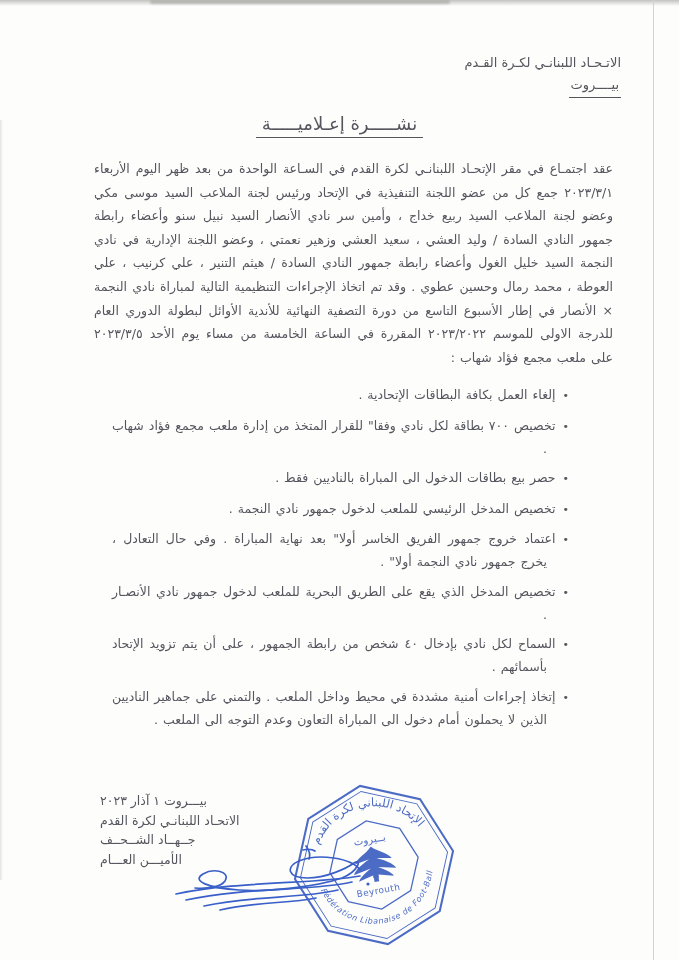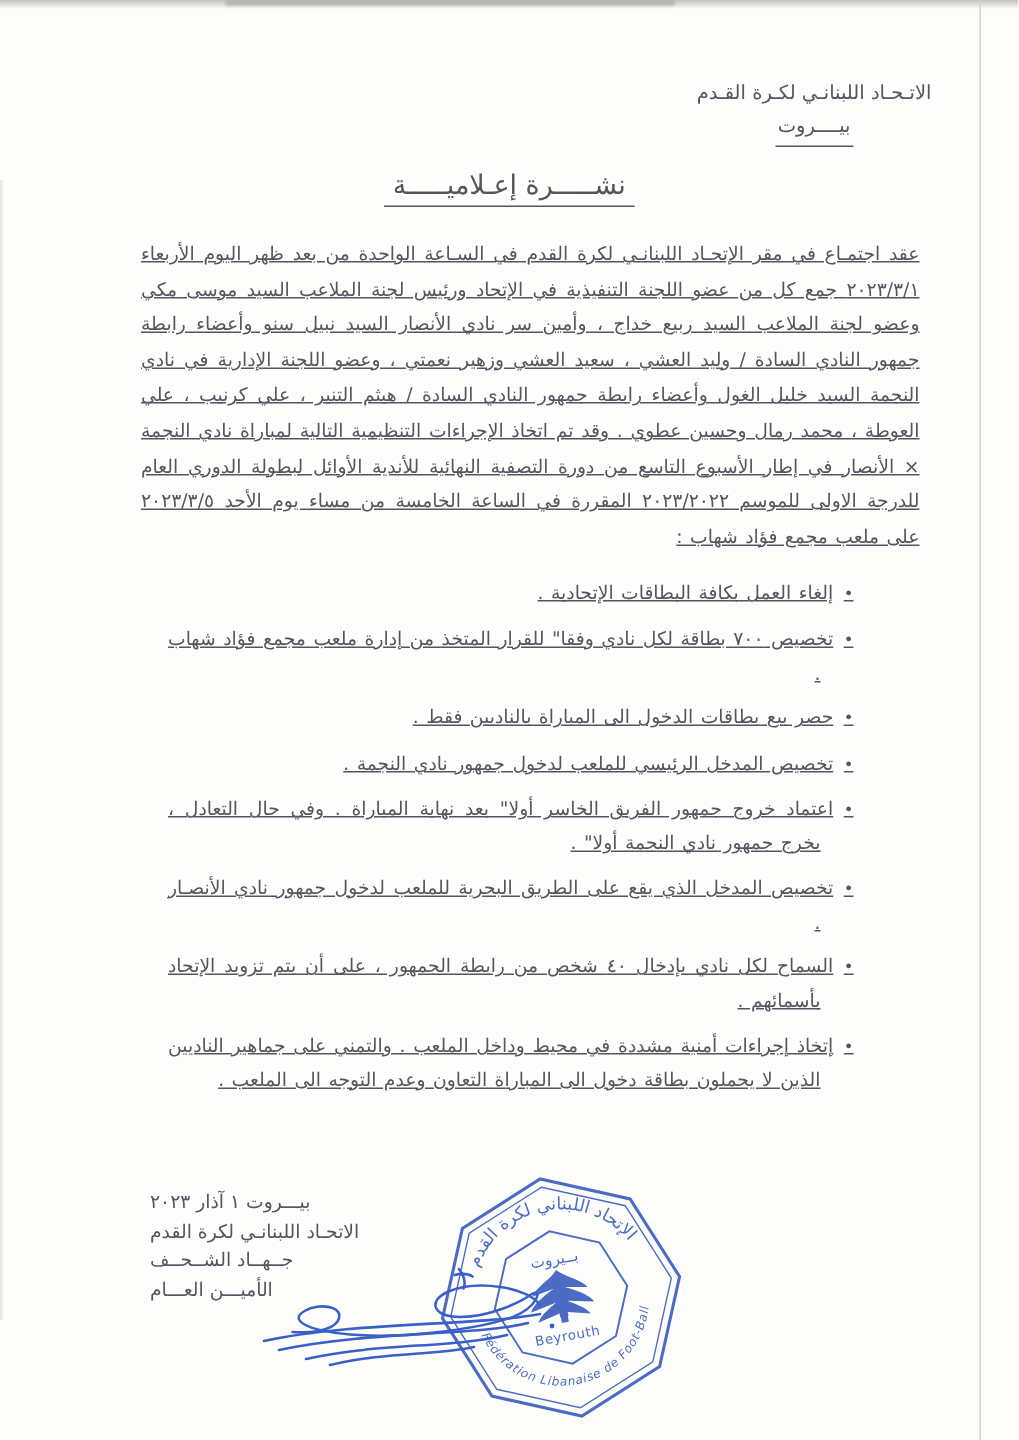--- a/index.html
+++ b/index.html
@@ -18,39 +18,38 @@
     background:linear-gradient(to bottom,#c2c2bf,rgba(220,220,216,0));}
   .scan-top-dark{position:absolute;top:0;left:150px;width:300px;height:4px;
     background:#9c9c98;opacity:.55;border-radius:2px;filter:blur(1px);}
   .scan-right{position:absolute;top:0;bottom:0;left:653px;width:1px;background:#d3d3cf;}
   .scan-left{position:absolute;top:120px;bottom:80px;left:0;width:3px;
     background:linear-gradient(to right,#e3e3df,rgba(230,230,226,0));}
 
   
   .letterhead{
     position:absolute;top:52px;right:58px;
-    direction:rtl;text-align:center;
+    direction:rtl;
     font-size:13px;line-height:22px;letter-spacing:.2px;
   }
   .letterhead .city{display:inline-block;border-bottom:1.3px solid #55555e;padding:0 2px 1px;}
 
   
   .bulletin-title{
     position:absolute;top:113px;left:0;right:0;text-align:center;direction:rtl;
   }
   .bulletin-title span{
     display:inline-block;font-size:18px;letter-spacing:.5px;
     border-bottom:1.6px solid #55555e;padding:0 6px 3px;
   }
 
   
   .content{
     position:absolute;top:157px;right:66px;left:94px;
     direction:rtl;
-    text-decoration:underline;
   }
   .intro{
     margin:0;font-size:12.5px;line-height:23.6px;
     text-align:justify;text-align-last:auto;word-spacing:1px;
   }
   ul.points{
     margin:15px 44px 0 18px;padding:0;list-style:none;
     font-size:12.5px;line-height:22px;word-spacing:1px;
   }
   ul.points li{
@@ -90,21 +89,21 @@
   <div class="content">
     <p class="intro">عقد اجتمـاع في مقر الإتحـاد اللبنانـي لكرة القدم في السـاعة الواحدة من بعد ظهر اليوم الأربعاء ٢٠٢٣/٣/١ جمع كل من عضو اللجنة التنفيذية في الإتحاد ورئيس لجنة الملاعب السيد موسى مكي وعضو لجنة الملاعب السيد ربيع خداج ، وأمين سر نادي الأنصار السيد نبيل سنو وأعضاء رابطة جمهور النادي السادة / وليد العشي ، سعيد العشي وزهير نعمتي ، وعضو اللجنة الإدارية في نادي النجمة السيد خليل الغول وأعضاء رابطة جمهور النادي السادة / هيثم التنير ، علي كرنيب ، علي العوطة ، محمد رمال وحسين عطوي . وقد تم اتخاذ الإجراءات التنظيمية التالية لمباراة نادي النجمة × الأنصار في إطار الأسبوع التاسع من دورة التصفية النهائية للأندية الأوائل لبطولة الدوري العام للدرجة الاولى للموسم ٢٠٢٣/٢٠٢٢ المقررة في الساعة الخامسة من مساء يوم الأحد ٢٠٢٣/٣/٥ على ملعب مجمع فؤاد شهاب :</p>
     <ul class="points">
       <li>إلغاء العمل بكافة البطاقات الإتحادية .</li>
       <li>تخصيص ٧٠٠ بطاقة لكل نادي وفقا" للقرار المتخذ من إدارة ملعب مجمع فؤاد شهاب .</li>
       <li>حصر بيع بطاقات الدخول الى المباراة بالناديين فقط .</li>
       <li>تخصيص المدخل الرئيسي للملعب لدخول جمهور نادي النجمة .</li>
       <li>اعتماد خروج جمهور الفريق الخاسر أولا" بعد نهاية المباراة . وفي حال التعادل ، يخرج جمهور نادي النجمة أولا" .</li>
       <li>تخصيص المدخل الذي يقع على الطريق البحرية للملعب لدخول جمهور نادي الأنصـار .</li>
       <li>السماح لكل نادي بإدخال ٤٠ شخص من رابطة الجمهور ، على أن يتم تزويد الإتحاد بأسمائهم .</li>
-      <li>إتخاذ إجراءات أمنية مشددة في محيط وداخل الملعب . والتمني على جماهير الناديين الذين لا يحملون بطاقة دخول الى المباراة التعاون وعدم التوجه الى الملعب .</li>
+      <li>إتخاذ إجراءات أمنية مشددة في محيط وداخل الملعب . والتمني على جماهير الناديين الذين لا يحملون أمام دخول الى المباراة التعاون وعدم التوجه الى الملعب .</li>
     </ul>
   </div>
 
   <div class="sig-block">
     <div>بيـــروت ١ آذار ٢٠٢٣</div>
     <div>الاتحـاد اللبنانـي لكرة القدم</div>
     <div>جــهــاد الشــحــف</div>
     <div>الأميـــن العـــام</div>
   </div>
 

